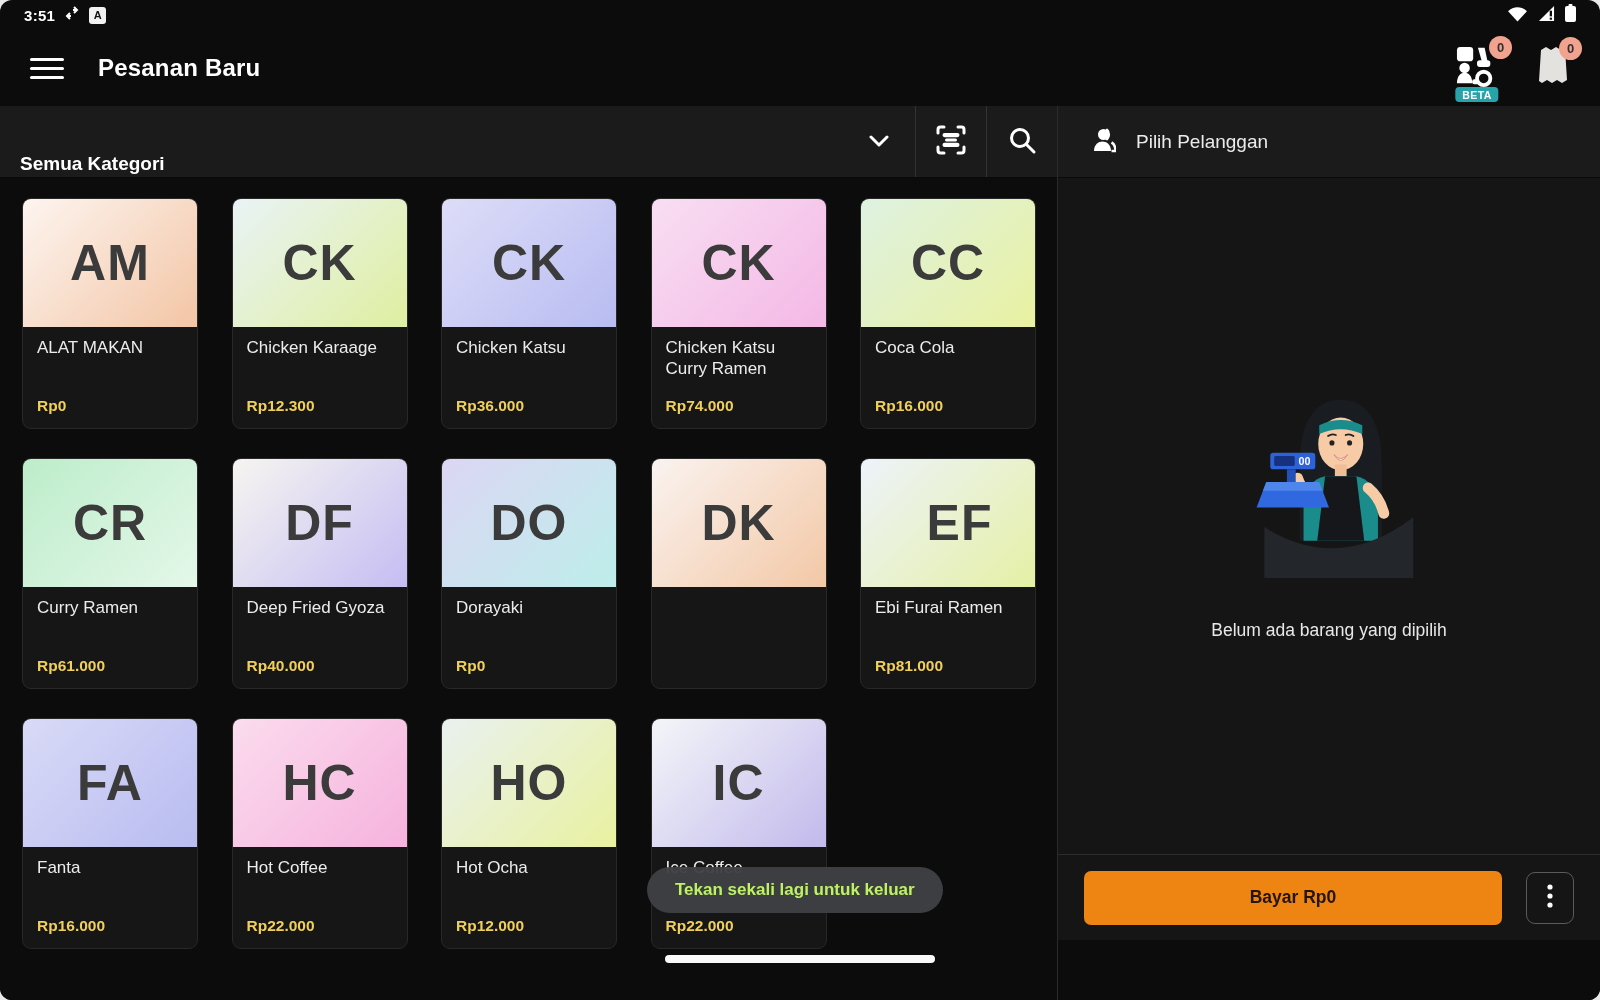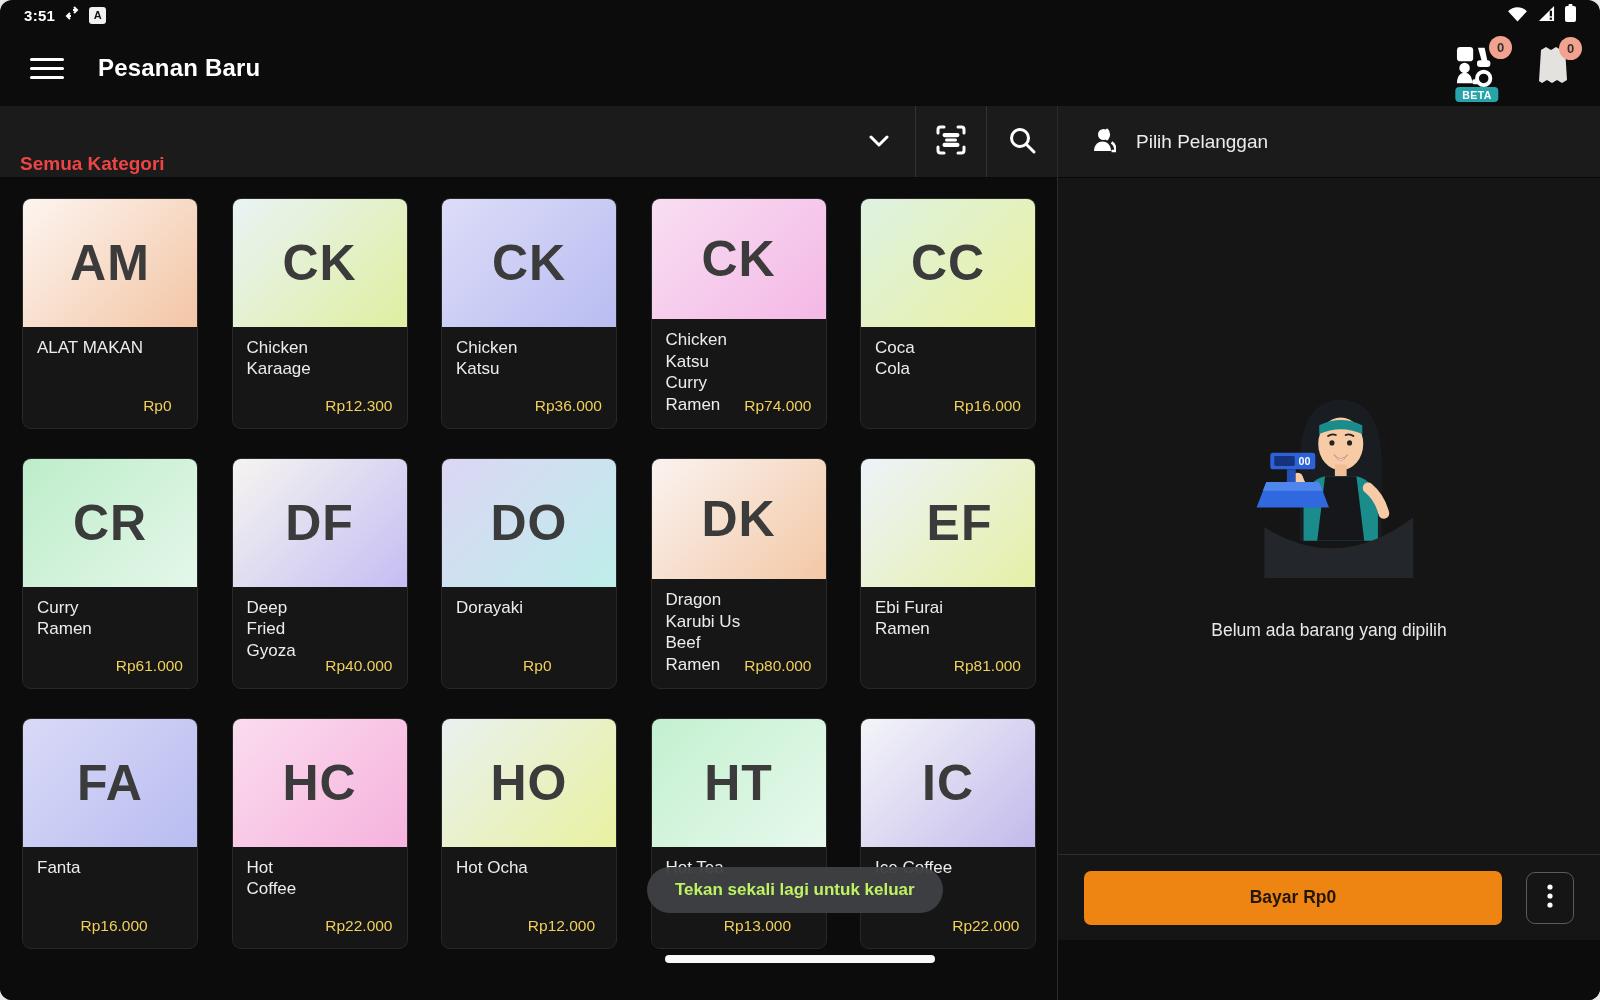--- a/index.html
+++ b/index.html
@@ -28,37 +28,37 @@
                background:#27a4aa; color:#fff; font-size:10.5px; font-weight:bold;
                padding:1.5px 7px; border-radius:4px; letter-spacing:.4px; }
   
   .main { display:flex; height:894px; }
   .left-col { width:1057px; display:flex; flex-direction:column; }
   .right-col { flex:1; background:#151515; border-left:1px solid #2b2b2b; display:flex; flex-direction:column; }
   
   .toolbar { height:72px; background:#1b1b1b; display:flex; align-items:stretch; border-bottom:1px solid #090909; }
   .category-select { flex:1; display:flex; align-items:center; justify-content:space-between;
                      padding:0 26px 0 20px; cursor:pointer; }
-  .category-label { font-size:19px; font-weight:bold; color:#ef4444;margin-top:44px; }
+  .category-label { font-size:19px; font-weight:bold; color:#ffffff;margin-top:44px; }
   .tb-divider { width:1px; background:#333; margin:0; }
   .tool-btn { width:70px; display:flex; align-items:center; justify-content:center; cursor:pointer; }
   
   .customer-bar { height:72px; background:#1b1b1b; display:flex; align-items:center; gap:20px;
                   padding:0 28px; cursor:pointer; border-bottom:1px solid #090909; }
   .customer-label { font-size:19px; color:#ececec; }
   
   .grid { flex:1; background:#0c0c0c; padding:20px 22px;
           display:grid; grid-template-columns:repeat(5,176px); gap:29px 33.5px; align-content:start; }
   .card { height:231px; background:#161616; border:1px solid #282828; border-radius:9px;
           display:flex; flex-direction:column; overflow:hidden; cursor:pointer; }
   .thumb { height:128px; display:flex; align-items:center; justify-content:center; }
   .initials { font-size:50px; font-weight:bold; color:#3b3b3b; letter-spacing:1px; }
-  .card-info { flex:1; display:flex; flex-direction:row; padding:10px 14px 13px; }
+  .card-info { flex:1; display:flex; flex-direction:column; padding:10px 14px 13px; }
   .card-name { font-size:17px; line-height:1.26; color:#ececec; }
-  .card-price { margin-top:auto; font-size:15.5px; font-weight:normal; color:#f0cf5a; }
+  .card-price { margin-top:auto; font-size:15.5px; font-weight:bold; color:#f0cf5a; }
   
   .empty-state { flex:1; display:flex; flex-direction:column; align-items:center; justify-content:center; gap:38px; }
   .empty-msg { font-size:17.5px; color:#e8e8e8; }
   
   .cart-footer { height:86px; border-top:1px solid #2c2c2c; display:flex; align-items:center;
                  gap:24px; padding:0 26px; }
   .pay-btn { flex:1; height:54px; background:#ee8412; border:none; border-radius:7px;
              font-family:inherit; font-size:17.5px; font-weight:bold; color:#22150a; cursor:pointer; }
   .more-btn { width:48px; height:52px; background:transparent; border:1.5px solid #5a5a5a;
               border-radius:9px; display:flex; align-items:center; justify-content:center; cursor:pointer; }
@@ -253,24 +253,20 @@
     </div>
     <div class="card-info">
       <div class="card-name">Dorayaki</div>
       <div class="card-price">Rp0</div>
     </div>
   </div>
           <div class="card">
     <div class="thumb" style="background: linear-gradient(135deg, rgb(250, 243, 240), rgb(243, 200, 166));">
       <span class="initials">DK</span>
     </div>
-    <div class="card-info">
-      <div class="card-name">Dragon Karubi Us Beef Ramen</div>
-      <div class="card-price">Rp80.000</div>
-    </div>
   </div>
           <div class="card">
     <div class="thumb" style="background: linear-gradient(135deg, rgb(237, 243, 250), rgb(229, 240, 165)); padding-left: 23px;">
       <span class="initials">EF</span>
     </div>
     <div class="card-info">
       <div class="card-name">Ebi Furai Ramen</div>
       <div class="card-price">Rp81.000</div>
     </div>
   </div>
@@ -292,29 +288,20 @@
       <div class="card-price">Rp22.000</div>
     </div>
   </div>
           <div class="card">
     <div class="thumb" style="background: linear-gradient(135deg, rgb(233, 241, 240), rgb(233, 241, 160));">
       <span class="initials">HO</span>
     </div>
     <div class="card-info">
       <div class="card-name">Hot Ocha</div>
       <div class="card-price">Rp12.000</div>
-    </div>
-  </div>
-          <div class="card">
-    <div class="thumb" style="background: linear-gradient(135deg, rgb(195, 240, 208), rgb(231, 249, 236));">
-      <span class="initials">HT</span>
-    </div>
-    <div class="card-info">
-      <div class="card-name">Hot Tea</div>
-      <div class="card-price">Rp13.000</div>
     </div>
   </div>
           <div class="card">
     <div class="thumb" style="background: linear-gradient(135deg, rgb(244, 245, 248), rgb(194, 186, 236));">
       <span class="initials">IC</span>
     </div>
     <div class="card-info">
       <div class="card-name">Ice Coffee</div>
       <div class="card-price">Rp22.000</div>
     </div>

